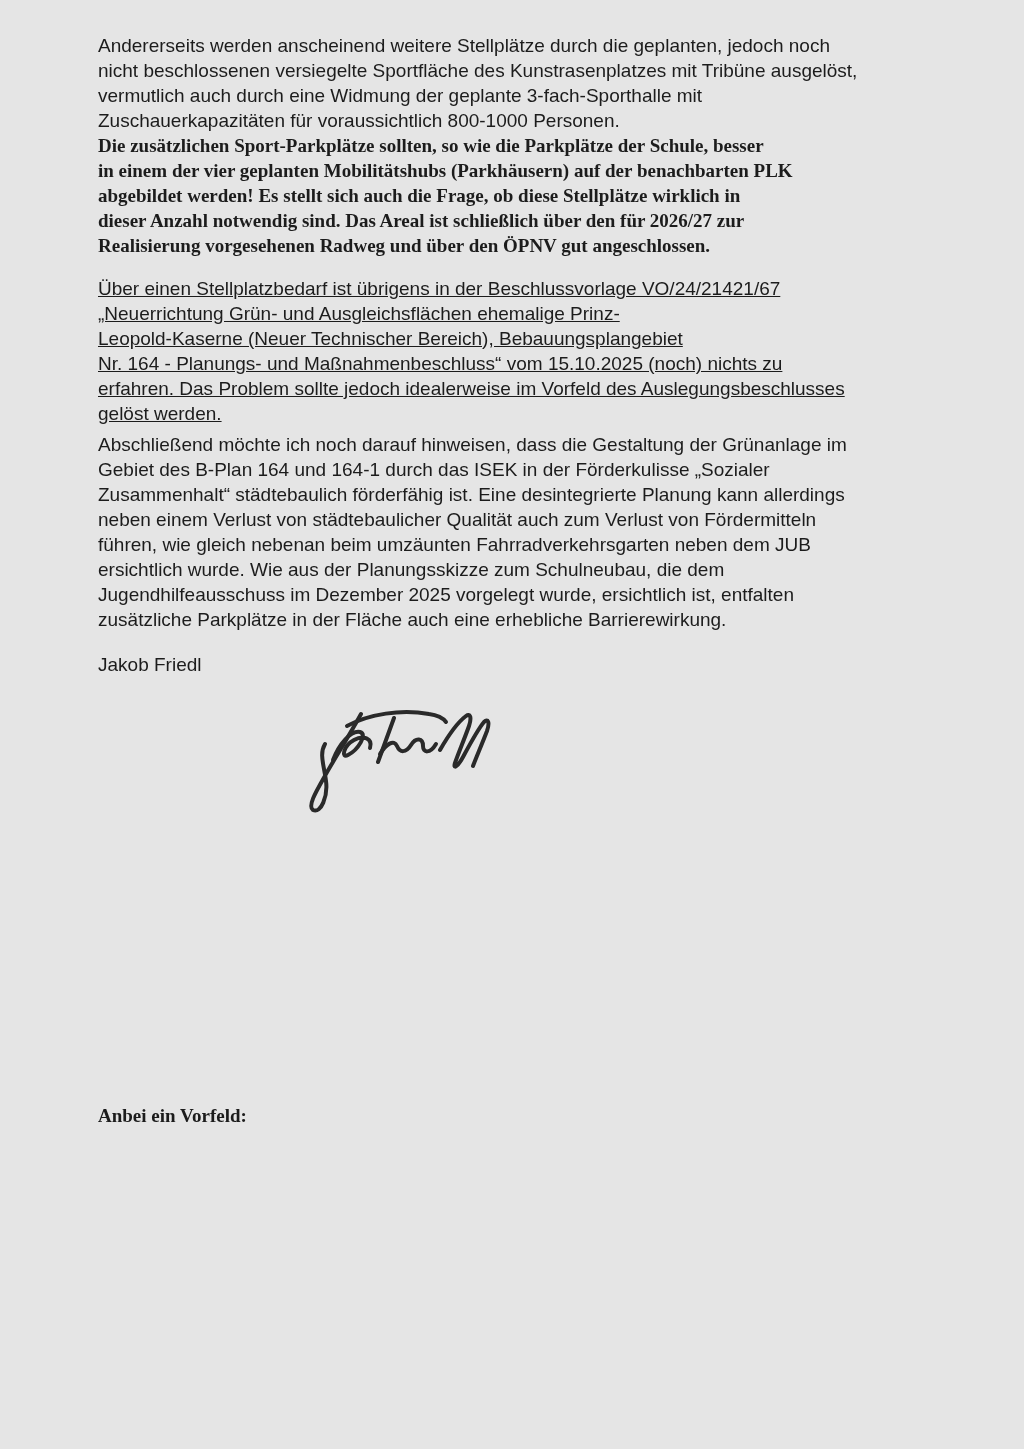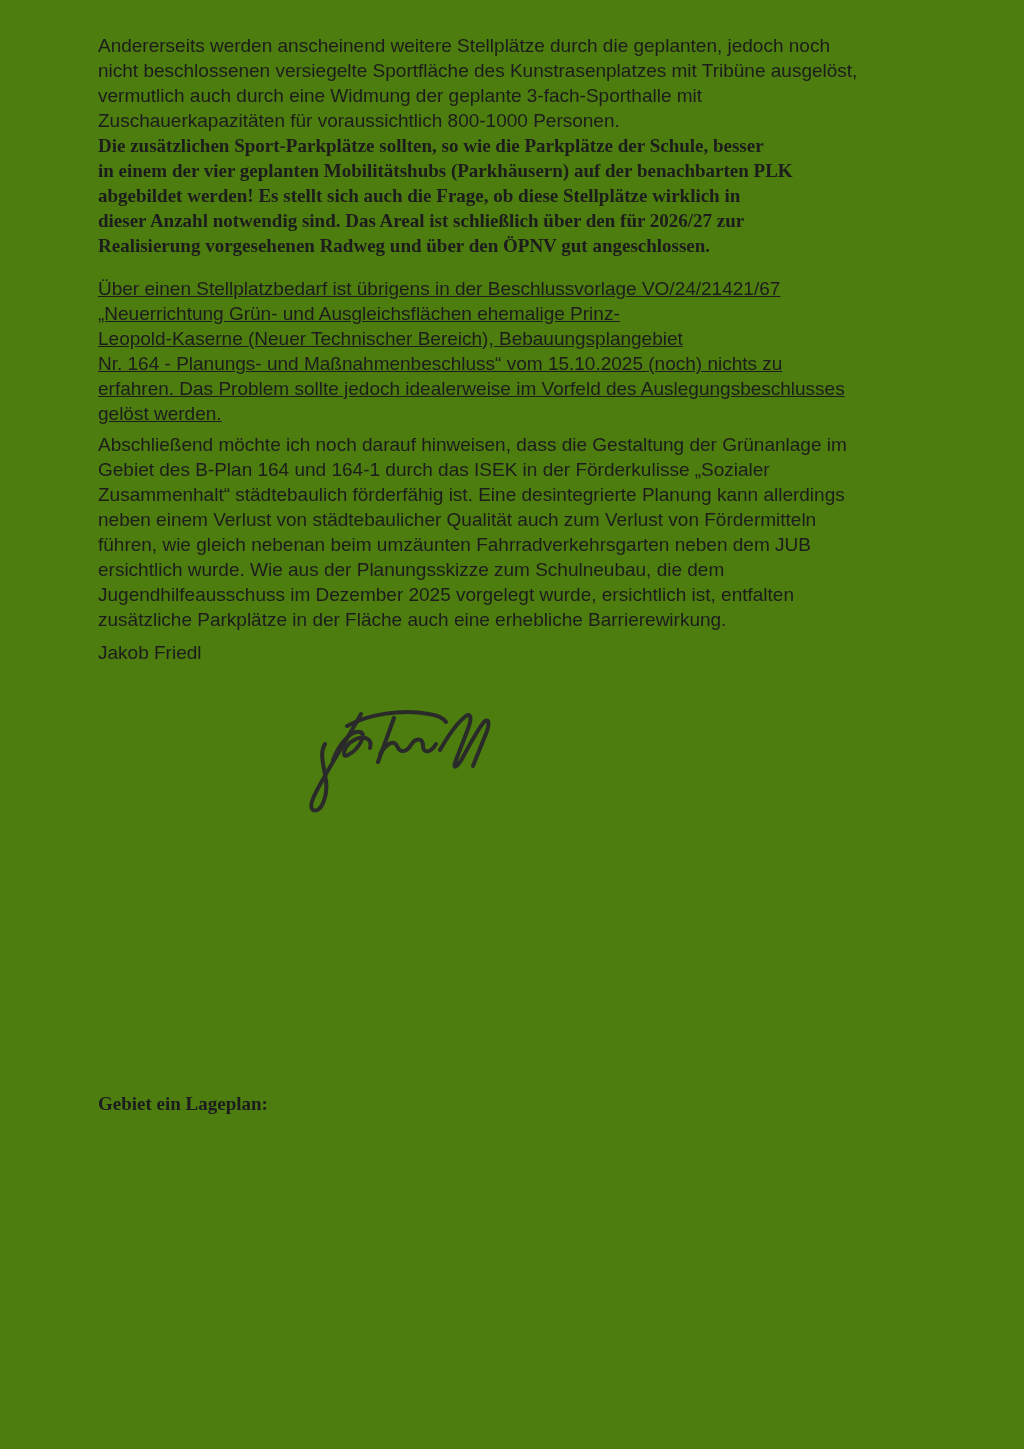--- a/index.html
+++ b/index.html
@@ -15,31 +15,31 @@
   .page {
     position: relative;
     box-sizing: border-box;
     width: 1024px;
     height: 1449px;
     padding: 33px 0 0 98px;
     font-family: "Liberation Sans", sans-serif;
     font-size: 19px;
     line-height: 25px;
     color: #1c1c1c;
-    background: #4d7c0f;
+    background: #e5e5e5;
   }
   p {
     margin: 0;
     white-space: pre;  
   }
   .bold { font-weight: 700; font-family: Liberation Serif, serif; }
   .para-3 { margin-top: 18px; text-decoration: underline; }
   .para-4 { margin-top: 6px; }
   .closing { margin-top: 38px; }
-  .signer { margin-top: 8px; }
+  .signer { margin-top: 20px; }
   .attachment { margin-top: 426px; }
   .signature {
     position: absolute;
     left: 296px;
     top: 702px;
     width: 220px;
     height: 112px;
   }
   .signature svg { display: block; width: 100%; height: 100%; }
   .signature path {
@@ -95,15 +95,15 @@
       <path d="M 50 24 C 72 12 104 7 132 12 C 140 13 146 16 149 20"></path>
 
       <path d="M 97 16 C 92 30 86 46 81 60"></path>
 
       <path d="M 83 52 C 89 42 97 37 100 44 C 103 51 109 51 114 43 C 119 35 126 36 126 44 C 126 51 133 52 139 42"></path>
 
       <path d="M 143 48 C 151 34 161 20 169 14 C 173 11 175 15 172 24 C 167 38 161 52 158 61 C 156 67 160 66 166 55 C 173 42 181 27 187 20 C 191 16 193 20 190 29 C 185 42 179 56 176 64"></path>
     </svg>
   </div>
 
-  <p class="attachment bold">Gebiet ein Lageplan:</p>
+  <p class="attachment bold">Anbei ein Vorfeld:</p>
 
 </div>
 
 </body></html>

